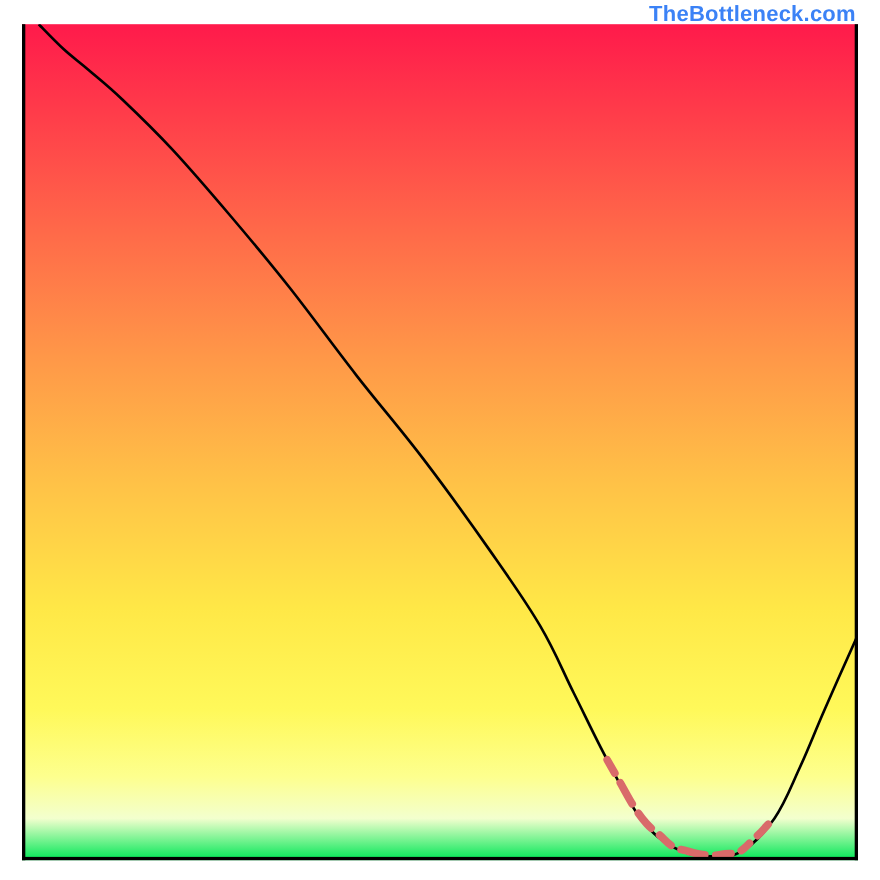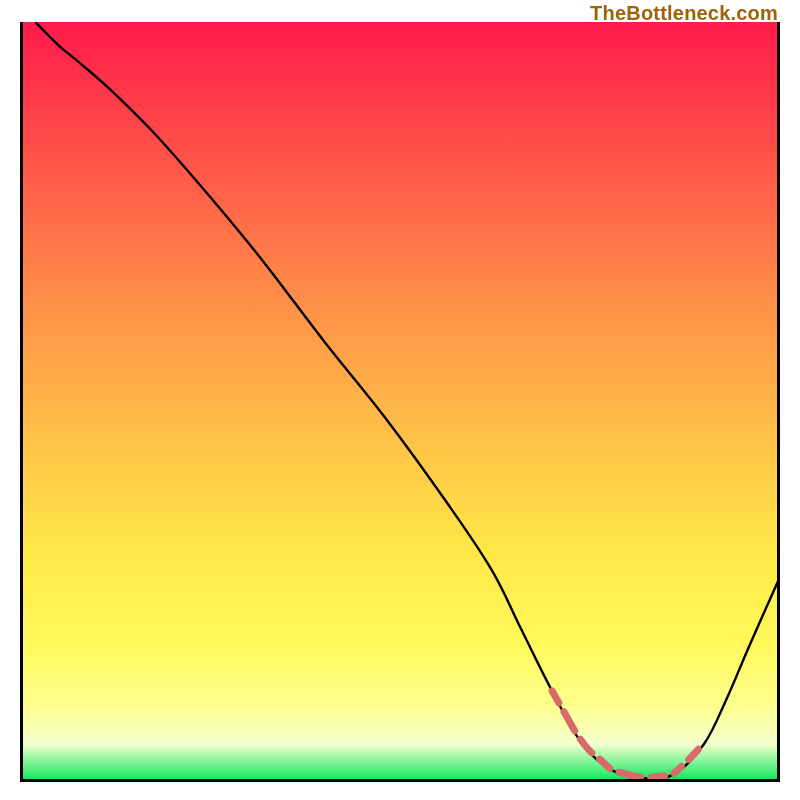--- a/index.html
+++ b/index.html
@@ -46,21 +46,21 @@
     border-right: 3px solid #000;
     border-bottom: 3px solid #000;
     pointer-events: none;
   }
   .attribution {
     position: absolute;
     top: 2px;
     right: 22px;
     font-size: 20px;
     font-weight: bold;
-    color: #a16207;
+    color: #3b82f6;
     letter-spacing: 0.2px;
   }
   svg.curve {
     position: absolute;
     left: 20px;
     top: 22px;
     width: 760px;
     height: 760px;
     pointer-events: none;
   }

